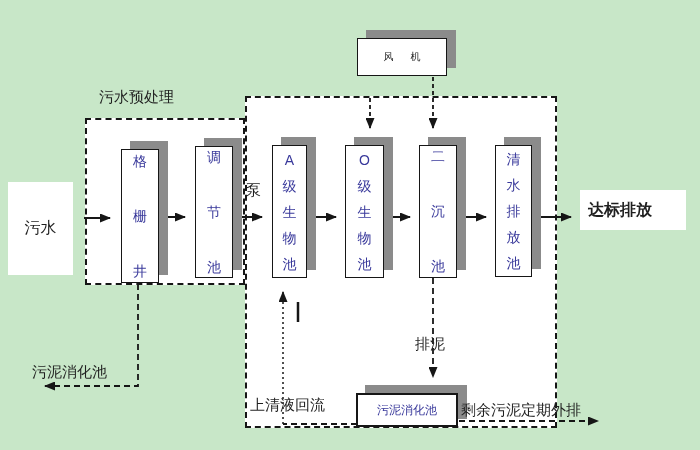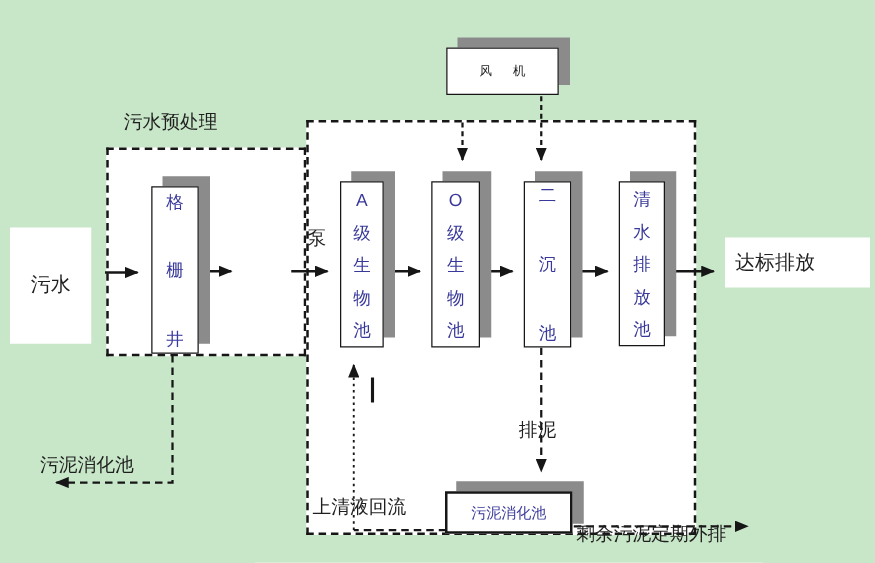--- a/index.html
+++ b/index.html
@@ -9,21 +9,21 @@
   html,body{margin:0;padding:0;}
   body{font-family:"Liberation Sans","DejaVu Sans",sans-serif;}
   #canvas{position:relative;width:700px;height:450px;background:var(--bg);overflow:hidden;}
 
   .dashbox{position:absolute;background:var(--fill);border:2px dashed var(--line);box-sizing:border-box;z-index:1;}
   #pre-box{left:85px;top:118px;width:160px;height:167px;}
   #bio-box{left:245px;top:96px;width:312px;height:332px;}
 
   .plainbox{position:absolute;background:var(--fill);z-index:1;display:flex;align-items:center;color:var(--label);font-size:16px;}
   #influent-box{left:8px;top:182px;width:65px;height:93px;justify-content:center;text-align:center;}
-  #effluent-box{left:580px;top:190px;width:116px;height:40px;padding-left:8px;box-sizing:border-box;}
+  #effluent-box{left:580px;top:190px;width:106px;height:40px;padding-left:8px;box-sizing:border-box;font-weight:bold;}
 
   svg.lines{position:absolute;left:0;top:0;z-index:2;}
 
   .tank{position:absolute;background:var(--fill);border:1.5px solid var(--line);
         box-shadow:9px -8px 0 0 var(--shadow);box-sizing:border-box;
         display:flex;align-items:center;justify-content:center;z-index:3;}
   .vtext{width:1em;word-break:break-all;text-align:center;font-size:14px;color:var(--boxtext);}
   .lh3{line-height:55px;}
   .lh5{line-height:26px;}
 
@@ -35,21 +35,21 @@
   #tank-clear{left:495px;top:145px;width:37px;height:132px;}
   #tank-blower{left:357px;top:38px;width:90px;height:38px;font-size:10px;color:var(--label);letter-spacing:7px;padding-left:7px;}
   #tank-digester{left:356px;top:393px;width:102px;height:34px;border-width:2px;font-size:12px;color:var(--boxtext);}
 
   .lbl{position:absolute;z-index:4;color:var(--label);font-size:15px;white-space:nowrap;}
   #lbl-pre{left:99px;top:88px;}
   #lbl-pump{left:246px;top:181px;}
   #lbl-debris{left:32px;top:363px;}
   #lbl-super{left:250px;top:396px;text-align:center;}
   #lbl-paini{left:415px;top:335px;}
-  #lbl-excess{left:461px;top:418px;font-family:Liberation Mono, monospace;}
+  #lbl-excess{left:461px;top:401px;font-family:Liberation Mono, monospace;}
 </style>
 </head>
 <body>
 
 <div id="canvas">
 
   <div id="pre-box" class="dashbox"></div>
   <div id="bio-box" class="dashbox"></div>
 
   <div id="influent-box" class="plainbox">
@@ -85,20 +85,23 @@
 
     <line x1="357" y1="424" x2="283" y2="424" stroke="#161616" stroke-width="1.8" stroke-dasharray="6 4"></line>
     <line x1="283" y1="424" x2="283" y2="292" stroke="#161616" stroke-width="1.5" stroke-dasharray="2 3" marker-end="url(#ah)"></line>
 
     <line x1="298" y1="302" x2="298" y2="322" stroke="#161616" stroke-width="2.5"></line>
   </svg>
 
   <div id="tank-grid" class="tank">
     <div class="vtext lh3">格栅井</div>
   </div>
+  <div id="tank-eq" class="tank">
+    <div class="vtext lh3">调节池</div>
+  </div>
   <div id="tank-a" class="tank">
     <div class="vtext lh5">A级生物池</div>
   </div>
   <div id="tank-o" class="tank">
     <div class="vtext lh5">O级生物池</div>
   </div>
   <div id="tank-sec" class="tank">
     <div class="vtext lh3">二沉池</div>
   </div>
   <div id="tank-clear" class="tank">

